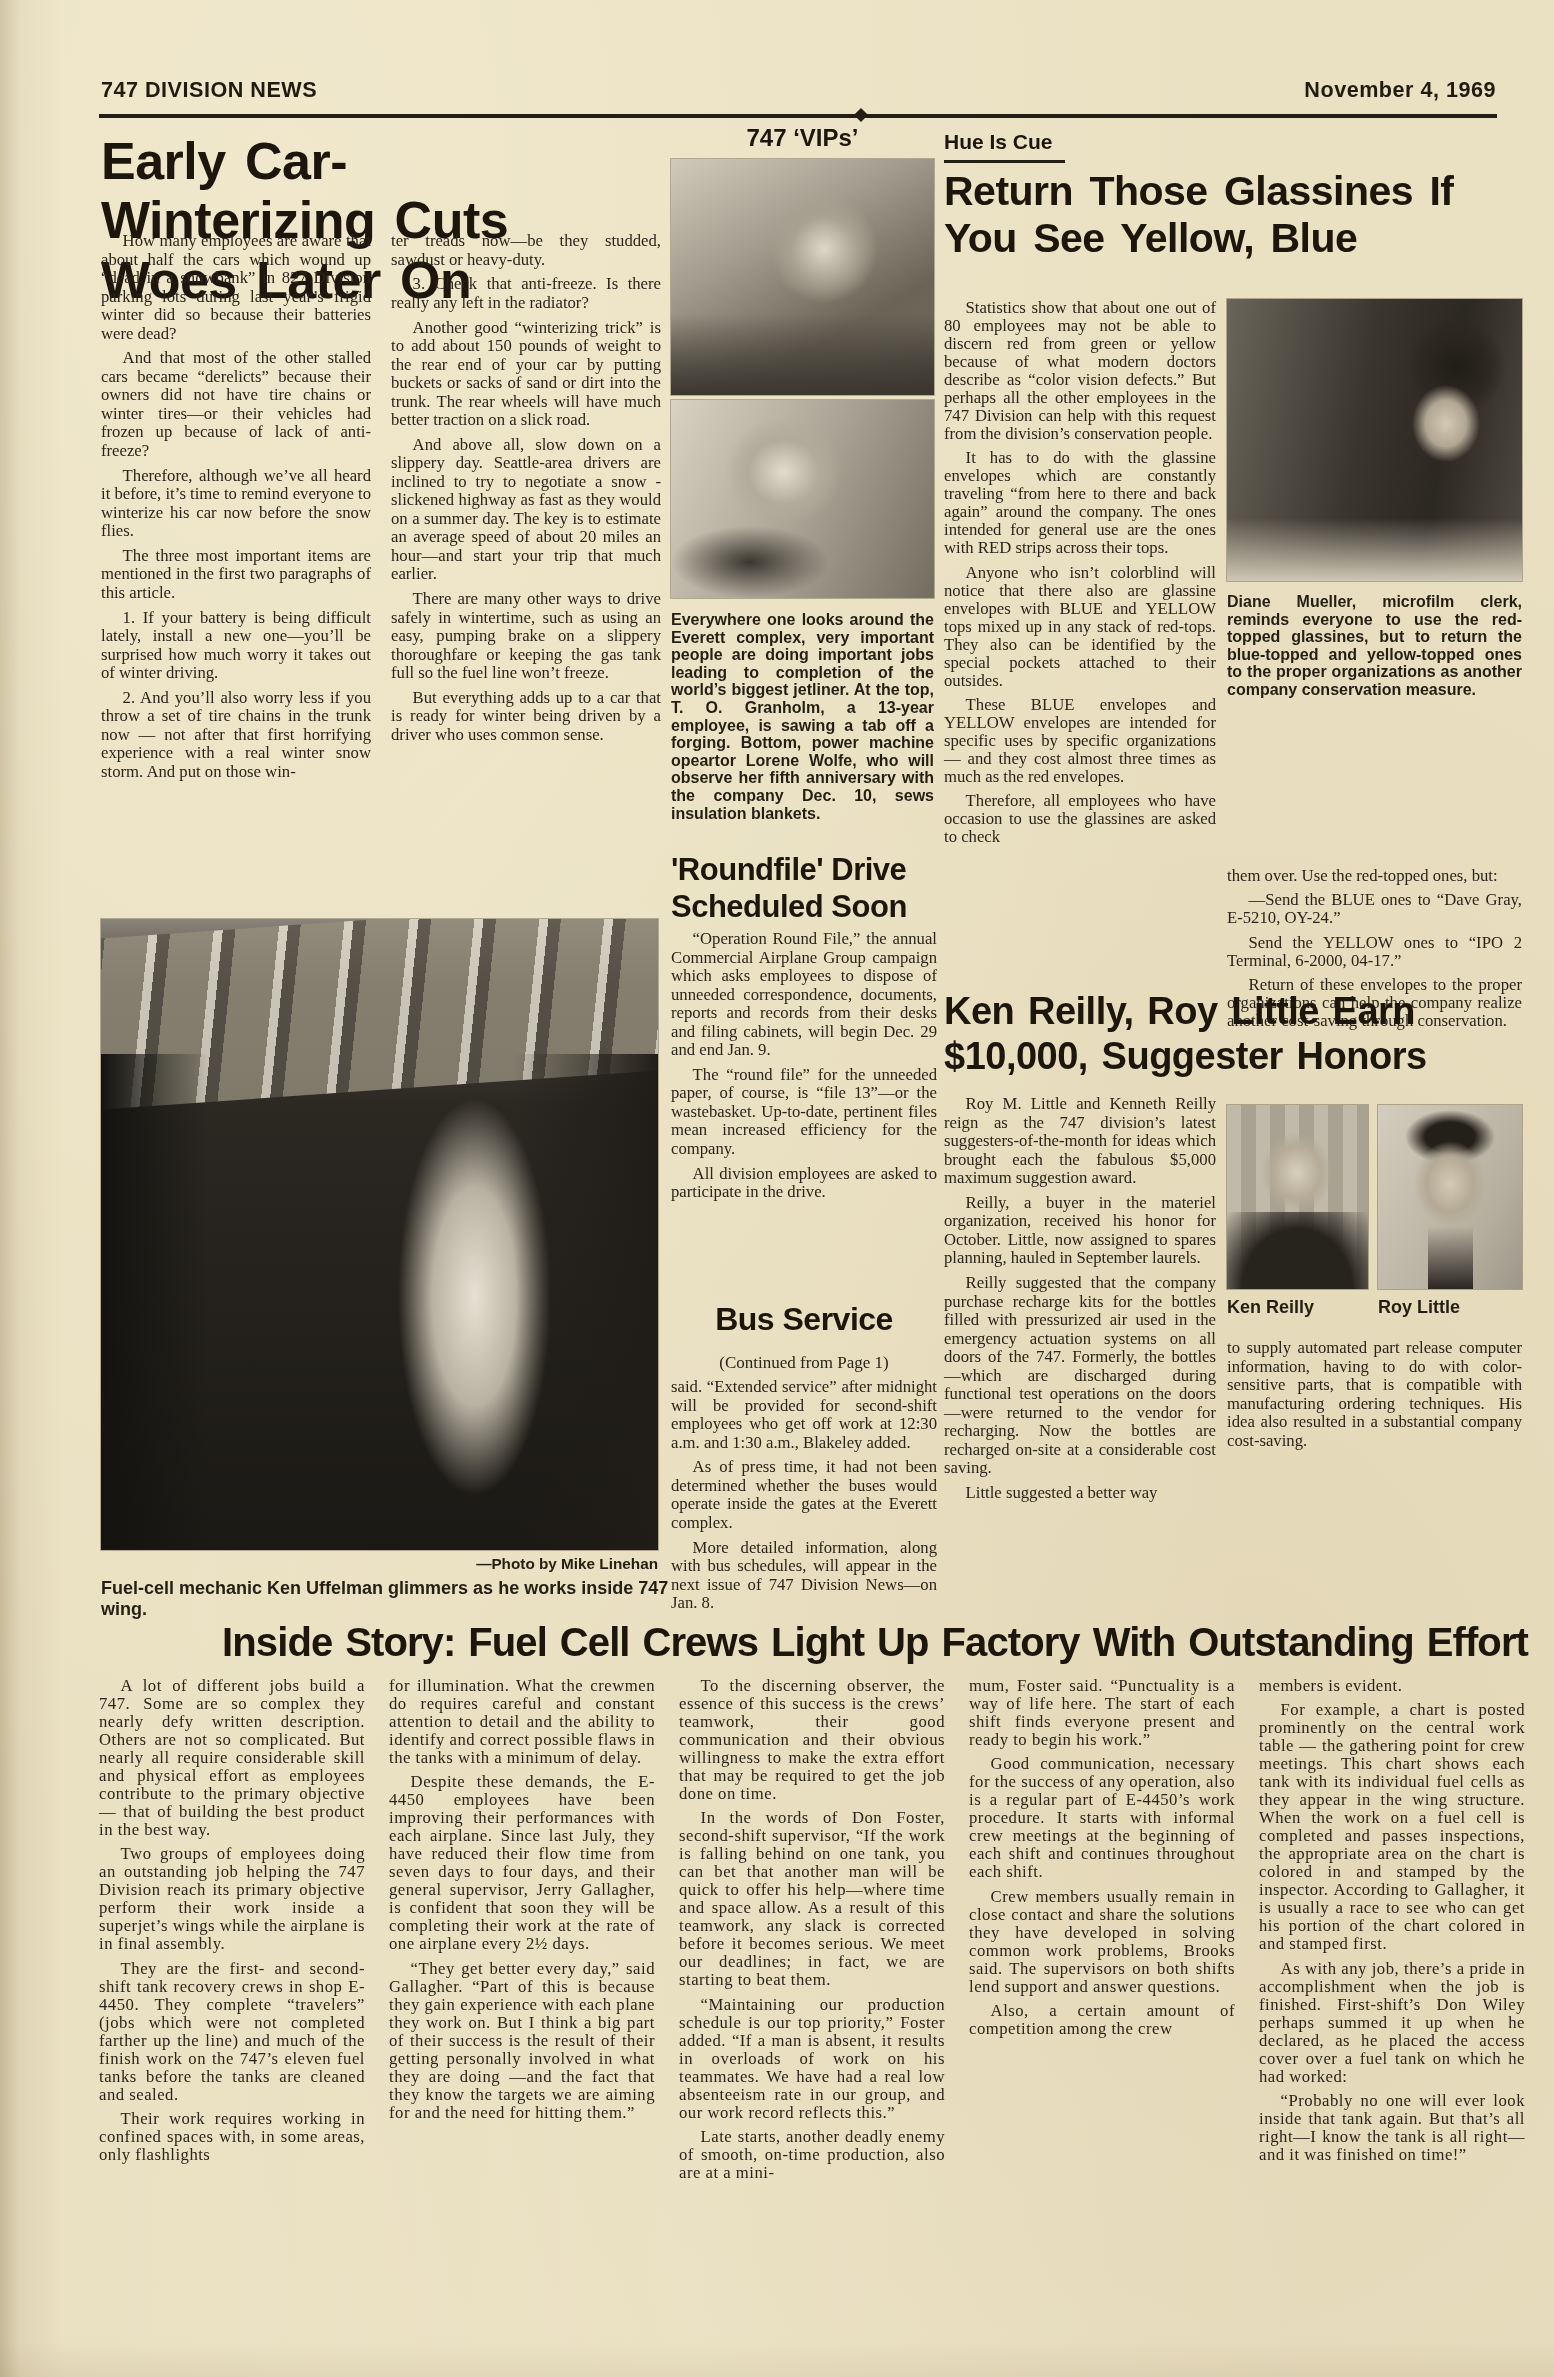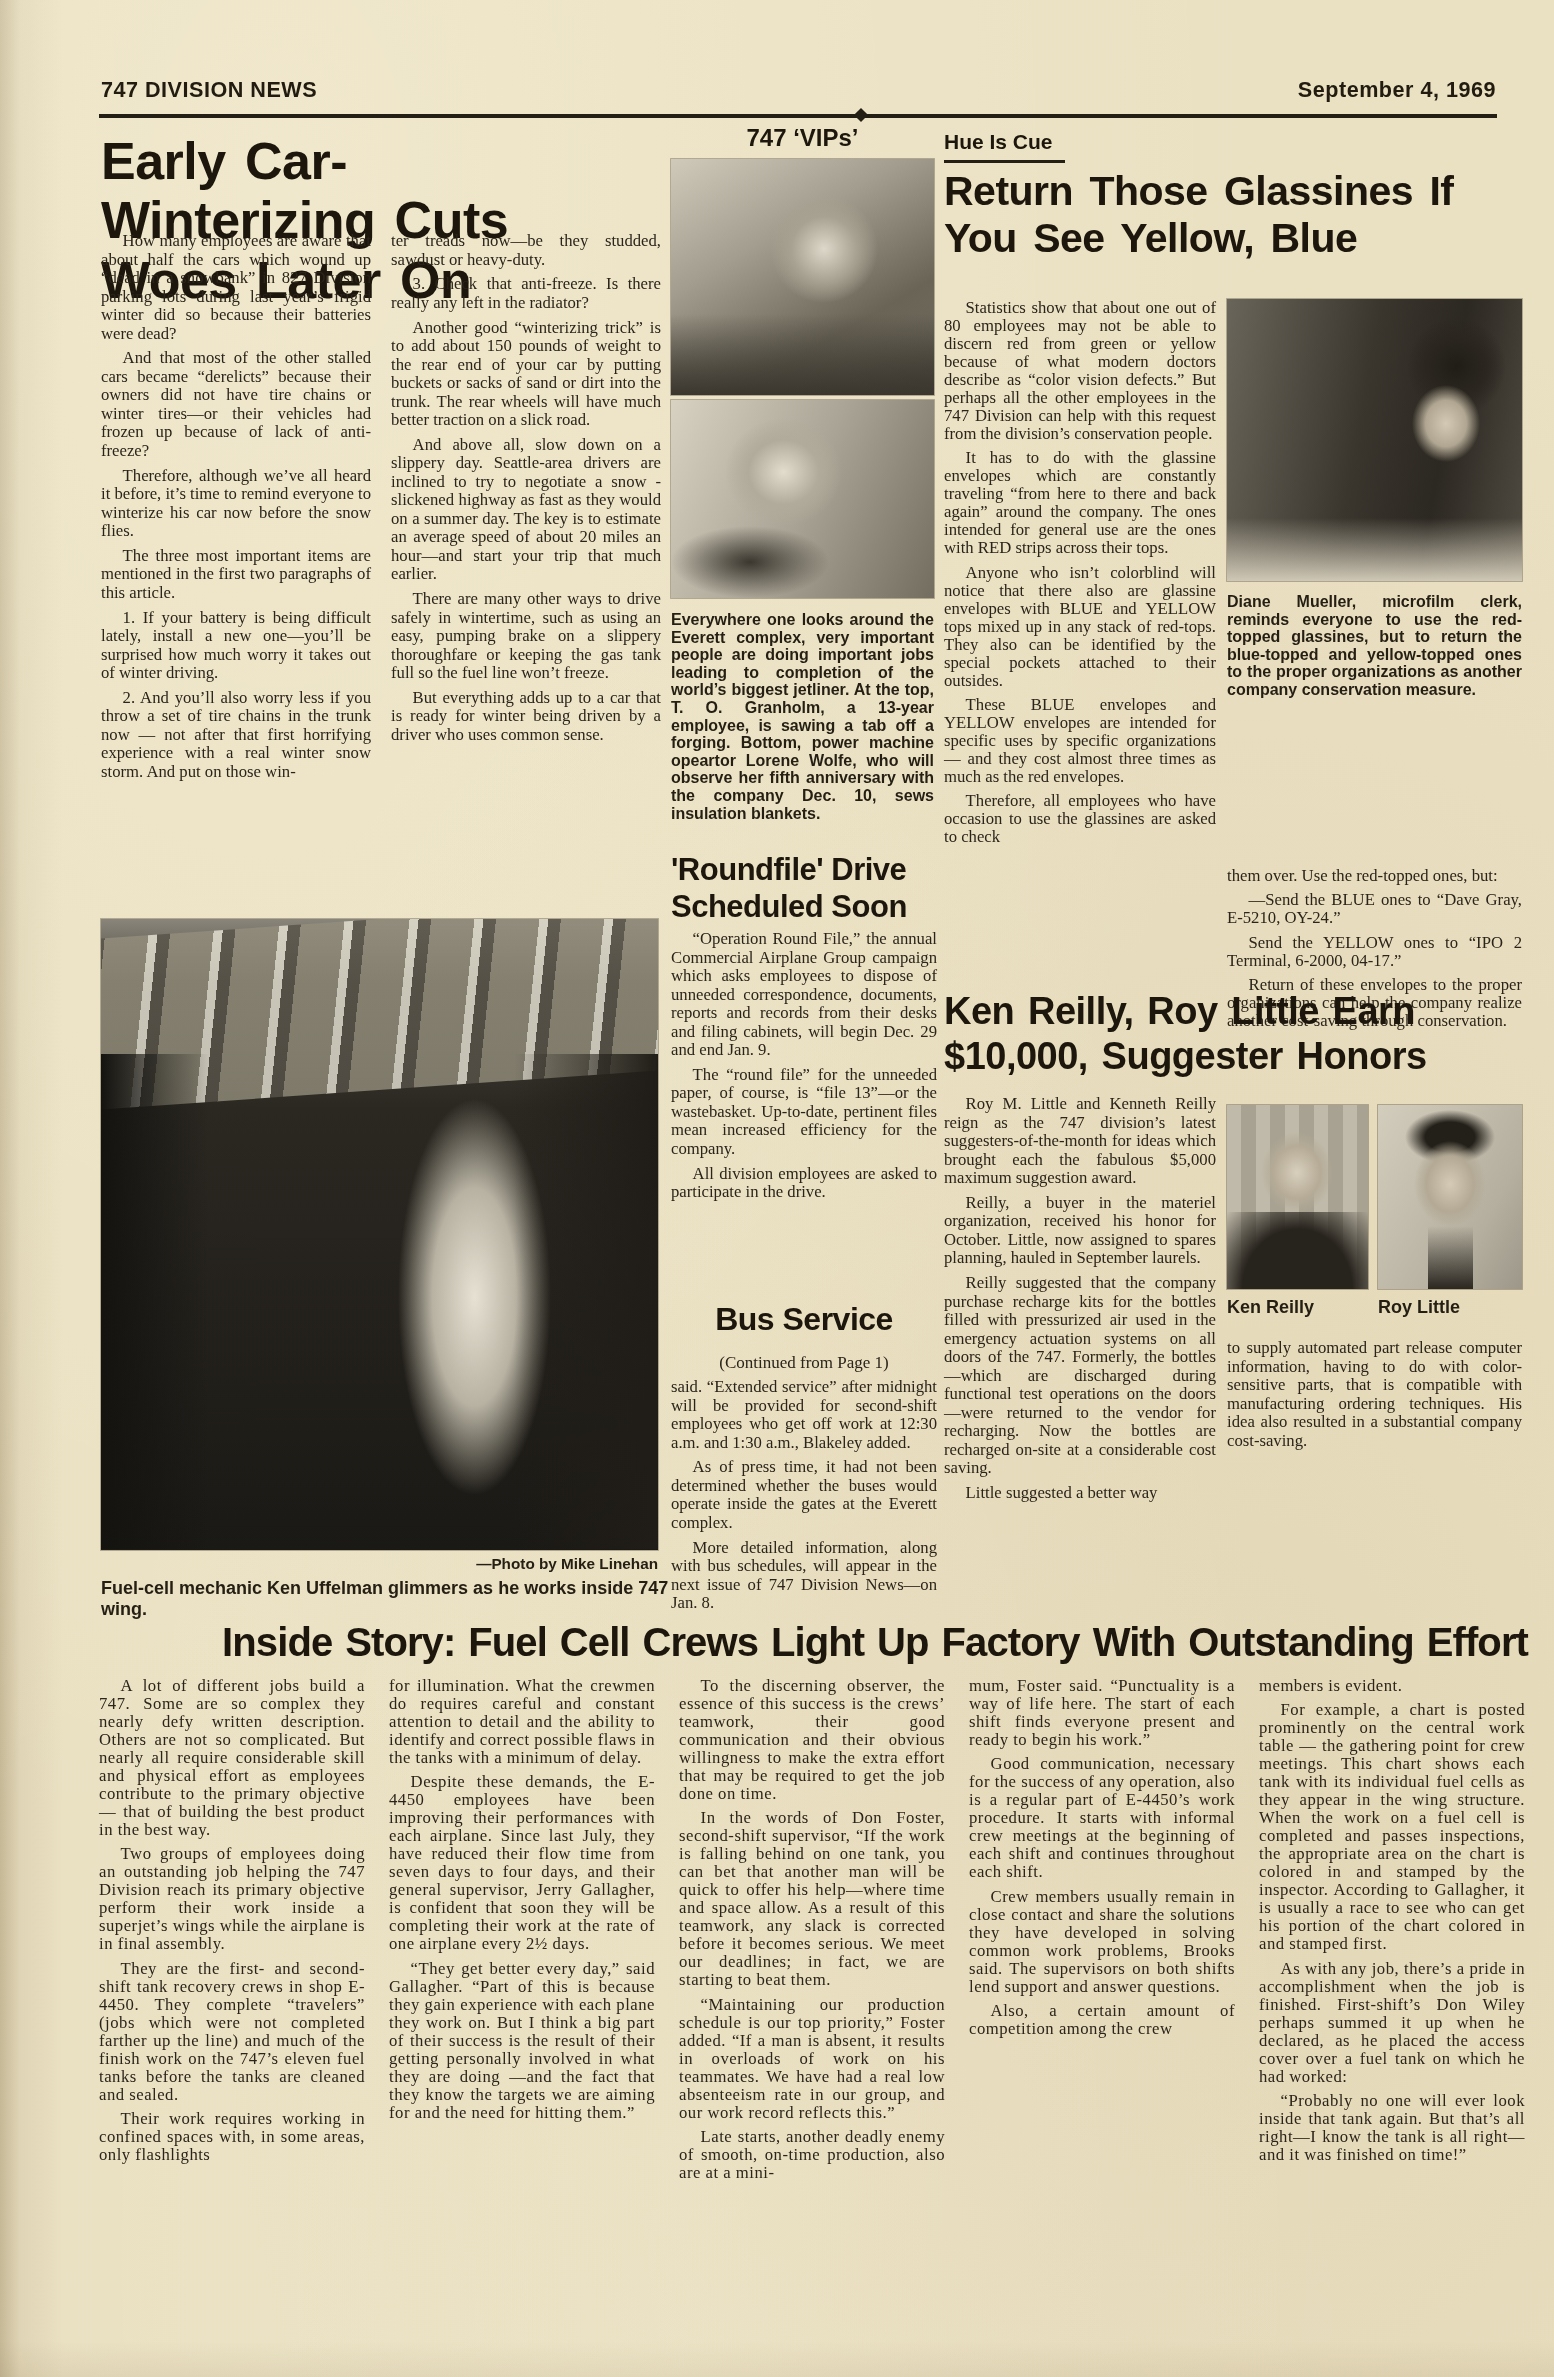--- a/index.html
+++ b/index.html
@@ -57,21 +57,21 @@
   .ph-wing{background:linear-gradient(180deg,#8a857a 0%,#4a463e 10%,#2b2822 30%,#1b1915 100%);}
   .inside-cols{display:flex;gap:24px;}
   .inside-cols > div{width:266px;}
 </style>
 </head>
 <body>
 
 <div class="page">
 
   <div class="abs mast" style="left:101px;top:77px;">747 DIVISION NEWS</div>
-  <div class="abs mast" style="right:59px;top:77px;">September 4, 1969</div>
+  <div class="abs mast" style="right:59px;top:77px;">November 4, 1969</div>
   <div class="abs rule" style="left:99px;right:58px;top:114px;"></div>
   <div class="abs rule-diamond" style="left:856px;top:110px;"></div>
 
   <div class="abs headline h-big" style="left:101px;top:132px;width:505px;">Early Car-Winterizing Cuts Woes Later On</div>
   <div class="abs bodycol" style="left:101px;top:232px;width:270px;">
       <p>How many employees are aware that about half the cars which wound up “dead in a snowbank” in 827 Division parking lots during last year’s frigid winter did so because their batteries were dead?</p>
       <p>And that most of the other stalled cars became “derelicts” because their owners did not have tire chains or winter tires—or their vehicles had frozen up because of lack of anti-freeze?</p>
       <p>Therefore, although we’ve all heard it before, it’s time to remind everyone to winterize his car now before the snow flies.</p>
       <p>The three most important items are mentioned in the first two paragraphs of this article.</p>
       <p>1. If your battery is being difficult lately, install a new one—you’ll be surprised how much worry it takes out of winter driving.</p>

